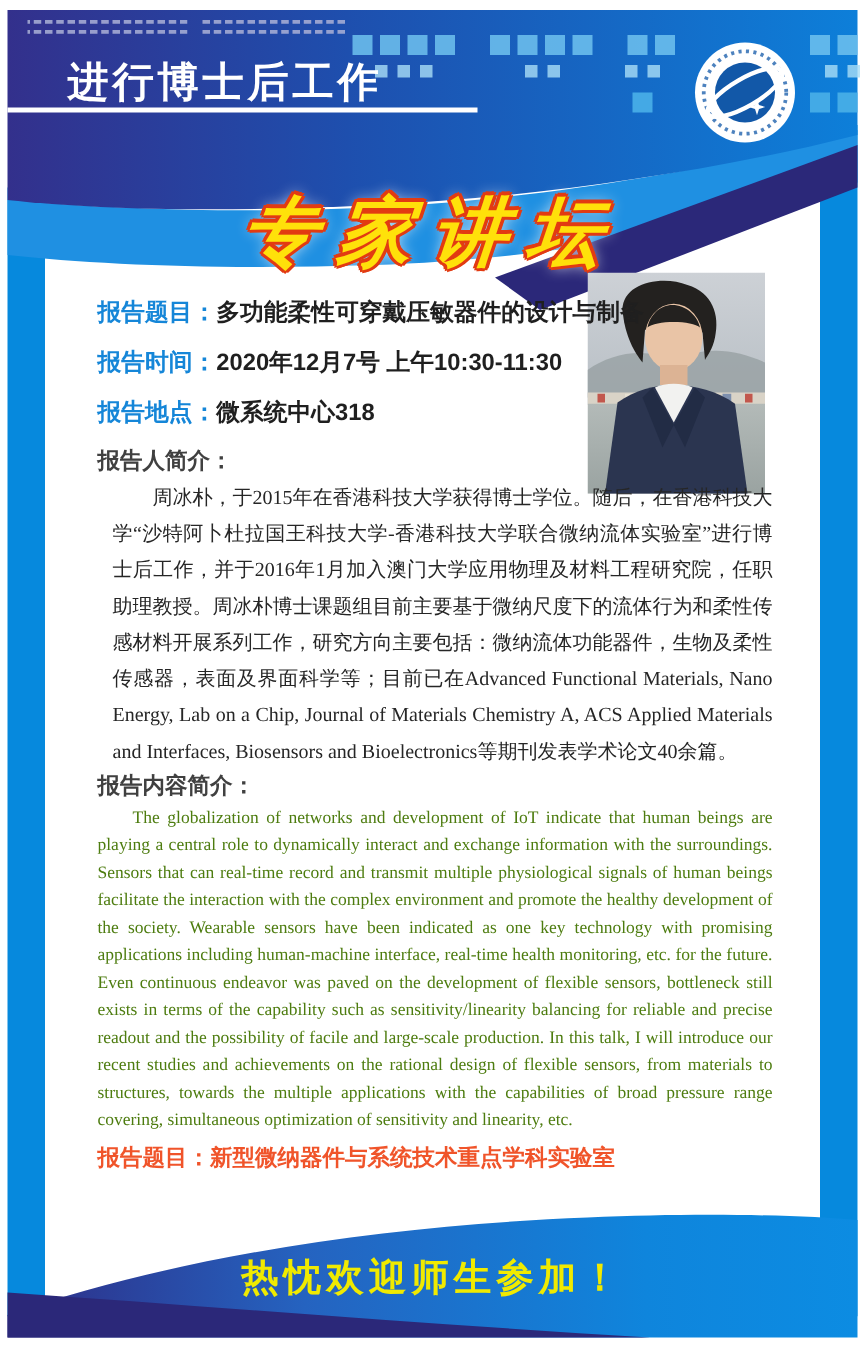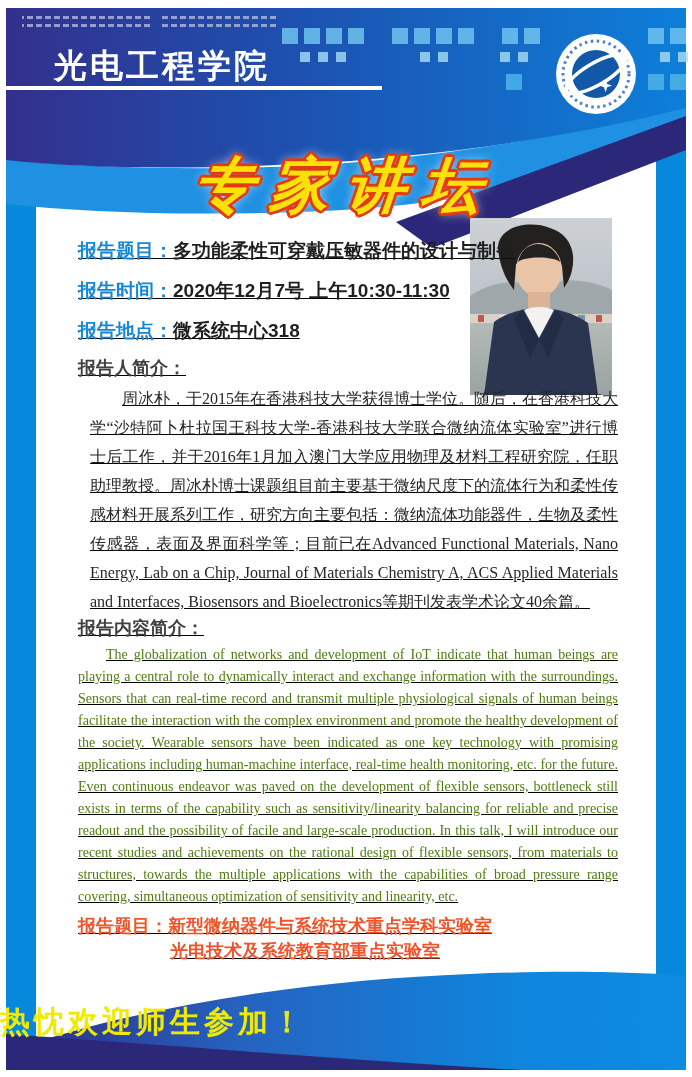--- a/index.html
+++ b/index.html
@@ -18,36 +18,36 @@
   .underline{position:absolute;left:6px;top:86px;width:376px;height:4px;background:#ffffff;z-index:3;}
   .forum{position:absolute;left:54px;top:104px;z-index:3;color:#f5ee26;font-weight:bold;
          font-size:29px;letter-spacing:3px;}
   .banner{position:absolute;left:0;right:0;top:146px;z-index:4;text-align:center;
           font-size:60px;font-weight:bold;font-style:italic;letter-spacing:16px;
           color:#ffe10a;transform:skewX(-5deg);
           text-shadow:3px 0 0 #e23b12,-3px 0 0 #e23b12,0 3px 0 #e23b12,0 -3px 0 #e23b12,
                       2px 2px 0 #e23b12,-2px -2px 0 #e23b12,2px -2px 0 #e23b12,-2px 2px 0 #e23b12,
                       0 0 12px rgba(255,255,255,.95);}
   
-  .content{position:absolute;left:78px;top:238px;width:540px;z-index:3;text-decoration:underline;}
+  .content{position:absolute;left:78px;top:238px;width:540px;z-index:3;}
   .info-row{font-size:19px;font-weight:bold;line-height:26px;margin-bottom:14px;white-space:nowrap;}
   .info-label{color:#1586d8;}
   .info-value{color:#1f1f1f;}
   .info-suffix{color:#5a5a5a;font-weight:normal;font-size:16px;}
   .sect-heading{color:#404040;font-size:18px;font-weight:bold;line-height:20px;margin:2px 0 6px 0;}
   .para-cn{font-family:"Liberation Serif","DejaVu Serif",serif;color:#262626;font-size:16px;
            line-height:29px;text-align:justify;text-indent:2em;margin:0 0 2px 12px;}
   .para-en{font-family:"Liberation Serif","DejaVu Serif",serif;color:#4d7c0f;font-size:14px;
            line-height:22px;text-align:justify;text-indent:2em;margin:0;}
   .organizer{margin-top:6px;font-size:18px;font-weight:bold;color:#f0542a;line-height:25px;}
   .organizer .line2{margin-left:92px;}
   
   .photo{position:absolute;left:470px;top:218px;width:142px;height:177px;z-index:3;}
   
-  .slogan{position:absolute;left:0;right:0;top:1002px;z-index:5;
+  .slogan{position:absolute;left:0;right:0;top:1002px;z-index:5;text-align:center;
           font-size:30px;font-weight:bold;letter-spacing:4px;color:#f0ea00;}
   .logo{position:absolute;left:554px;top:32px;z-index:4;}
 </style>
 </head>
 <body>
 
 <div class="poster">
 
   <div class="bar left"></div>
   <div class="bar right"></div>
@@ -111,21 +111,21 @@
   </svg>
 
   <svg class="logo" width="84" height="84" viewBox="0 0 84 84">
     <circle cx="42" cy="42" r="40" fill="#ffffff"></circle>
     <circle cx="42" cy="42" r="33" fill="none" stroke="#1258a8" stroke-width="3" stroke-dasharray="2.5,3.5" opacity="0.75"></circle>
     <circle cx="42" cy="42" r="24" fill="#1258a8"></circle>
     <ellipse cx="42" cy="42" rx="34" ry="11" fill="none" stroke="#ffffff" stroke-width="3.5" transform="rotate(-30 42 42)"></ellipse>
     <path d="M50,52 l1.6,-5 l1.6,5 l5,1.6 l-5,1.6 l-1.6,5 l-1.6,-5 l-5,-1.6 Z" fill="#ffffff"></path>
   </svg>
 
-  <div class="dept">光电工程学院</div>
+  <div class="dept">进行博士后工作</div>
   <div class="underline"></div>
   <div class="banner">专家讲坛</div>
 
   <svg class="photo" width="142" height="177" viewBox="0 0 142 177">
     <defs>
       <linearGradient id="sky" x1="0" y1="0" x2="0" y2="1">
         <stop offset="0" stop-color="#cdd1d6"></stop>
           <stop offset="1" stop-color="#b8bfc5"></stop>
       </linearGradient>
       <linearGradient id="water" x1="0" y1="0" x2="0" y2="1">
@@ -166,21 +166,20 @@
     <div class="sect-heading">报告人简介：</div>
     <p class="para-cn">周冰朴，于2015年在香港科技大学获得博士学位。随后，在香港科技大学“沙特阿卜杜拉国王科技大学-香港科技大学联合微纳流体实验室”进行博士后工作，并于2016年1月加入澳门大学应用物理及材料工程研究院，任职助理教授。周冰朴博士课题组目前主要基于微纳尺度下的流体行为和柔性传感材料开展系列工作，研究方向主要包括：微纳流体功能器件，生物及柔性传感器，表面及界面科学等；目前已在Advanced Functional Materials, Nano Energy, Lab on a Chip, Journal of Materials Chemistry A, ACS Applied Materials and Interfaces, Biosensors and Bioelectronics等期刊发表学术论文40余篇。</p>
 
     <div class="sect-heading">报告内容简介：</div>
     <p class="para-en">The globalization of networks and development of IoT indicate that human beings are playing a central role to dynamically interact and exchange information with the surroundings. Sensors that can real-time record and transmit multiple physiological signals of human beings facilitate the interaction with the complex environment and promote the healthy development of the society. Wearable sensors have been indicated as one key technology with promising applications including human-machine interface, real-time health monitoring, etc. for the future. Even continuous endeavor was paved on the development of flexible sensors, bottleneck still exists in terms of the capability such as sensitivity/linearity balancing for reliable and precise readout and the possibility of facile and large-scale production. In this talk, I will introduce our recent studies and achievements on the rational design of flexible sensors, from materials to structures, towards the multiple applications with the capabilities of broad pressure range covering, simultaneous optimization of sensitivity and linearity, etc.</p>
 
     <div class="organizer">
       <div>
         <span>报告题目：</span><span>新型微纳器件与系统技术重点学科实验室</span>
       </div>
-      <div class="line2">光电技术及系统教育部重点实验室</div>
     </div>
   </div>
 
   <svg class="ftr-svg" width="692" height="127" viewBox="0 0 692 127">
     <defs>
       <linearGradient id="ftr" x1="0" y1="0" x2="1" y2="0">
         <stop offset="0" stop-color="#2e2c85"></stop>
         <stop offset="0.35" stop-color="#2563c0"></stop>
         <stop offset="0.75" stop-color="#0f85dc"></stop>
         <stop offset="1" stop-color="#0c8ce2"></stop>

